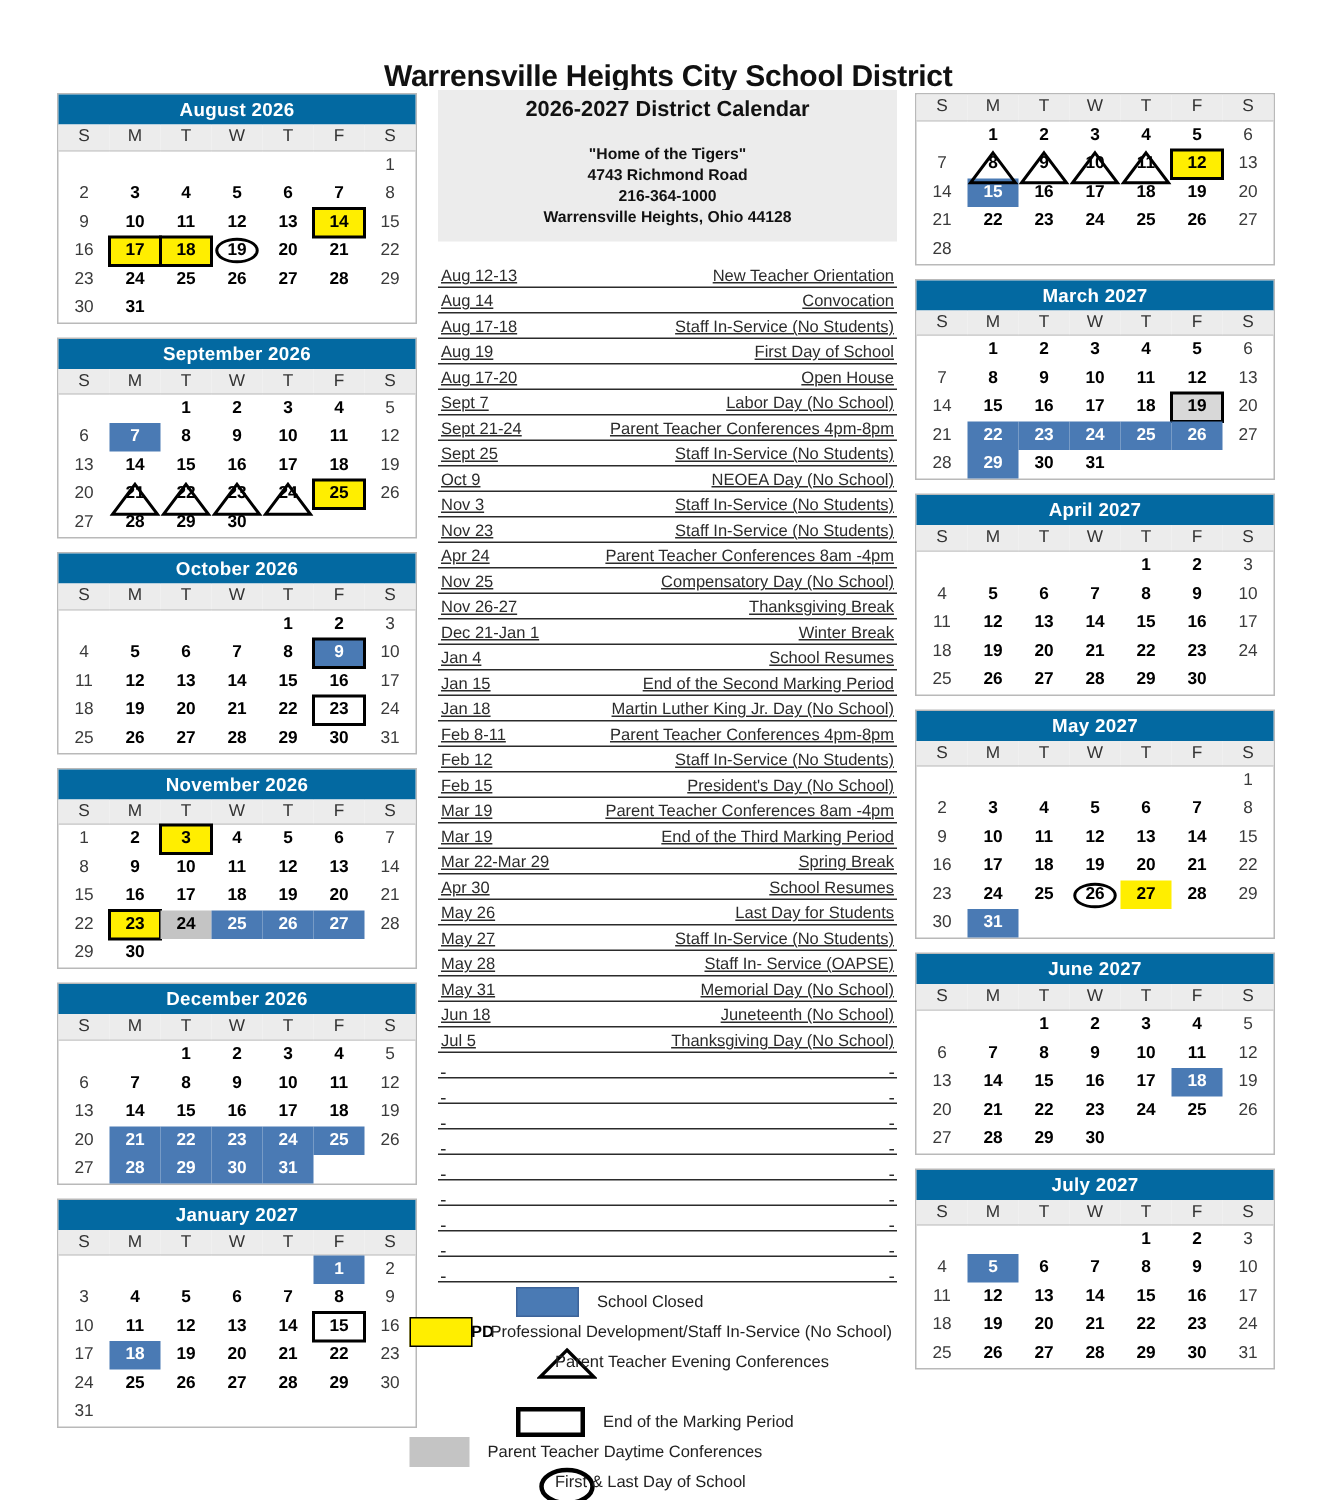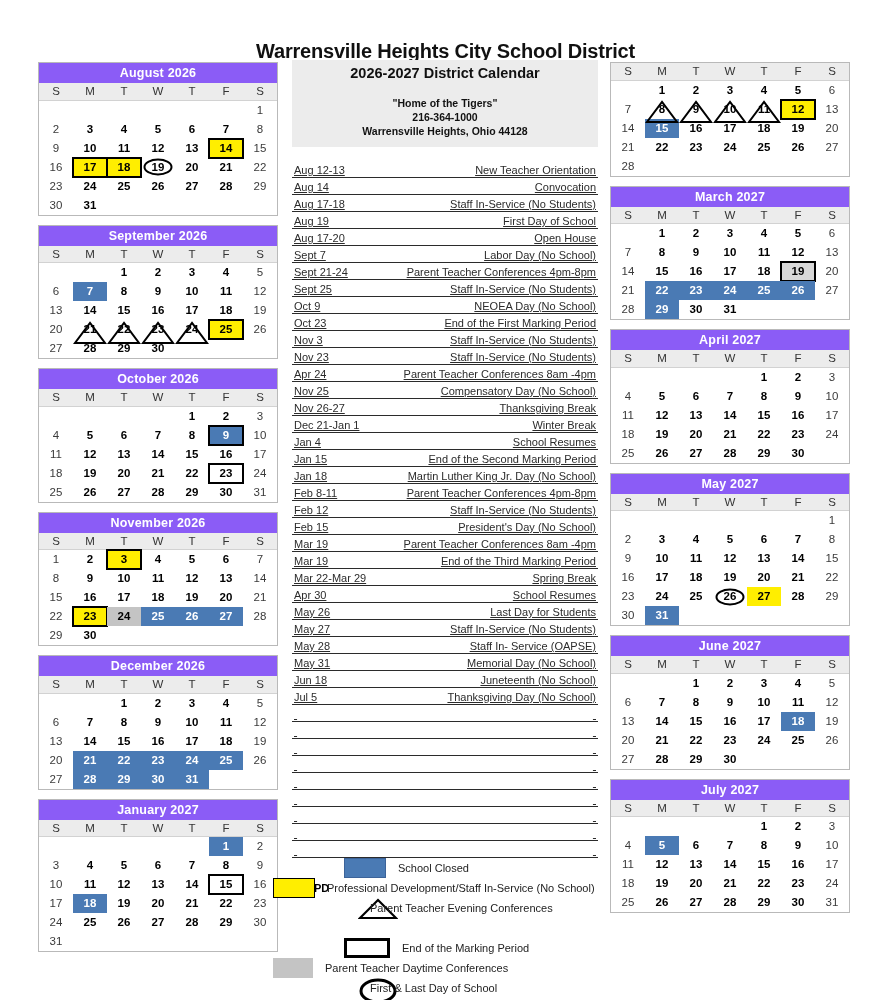--- a/index.html
+++ b/index.html
@@ -32,21 +32,21 @@
   #col-right { left: 610px; top: 62px; }
 
   
   .month {
     width: 240px;
     margin-bottom: 9px;
     border: 1px solid #b9b9b9;
     background: #ffffff;
   }
   .month-title {
-    background: #8b5cf6;
+    background: #0369a1;
     color: #ffffff;
     font-weight: bold;
     font-size: 12.5px;
     text-align: center;
     padding: 3px 0 3px 0;
     letter-spacing: 0.2px;
   }
   table.cal {
     width: 100%;
     border-collapse: collapse;
@@ -1734,20 +1734,21 @@
           </tr>
         </tbody>
       </table>
     </div>
   </div>
 
 <div id="center">
   <div id="district-head">
     <div class="h1">2026-2027 District Calendar</div>
     <div class="h2">"Home of the Tigers"</div>
+    <div class="h2">4743 Richmond Road</div>
     <div class="h2">216-364-1000</div>
     <div class="h2">Warrensville Heights, Ohio 44128</div>
   </div>
   <div id="events">
       <div class="evrow">
         <span class="d">Aug 12-13</span>
         <span class="t">New Teacher Orientation</span>
       </div>
       <div class="evrow">
         <span class="d">Aug 14</span>
@@ -1773,24 +1774,20 @@
         <span class="d">Sept 21-24</span>
         <span class="t">Parent Teacher Conferences 4pm-8pm</span>
       </div>
       <div class="evrow">
         <span class="d">Sept 25</span>
         <span class="t">Staff In-Service (No Students)</span>
       </div>
       <div class="evrow">
         <span class="d">Oct 9</span>
         <span class="t">NEOEA Day (No School)</span>
-      </div>
-      <div class="evrow">
-        <span class="d">Oct 23</span>
-        <span class="t">End of the First Marking Period</span>
       </div>
       <div class="evrow">
         <span class="d">Nov 3</span>
         <span class="t">Staff In-Service (No Students)</span>
       </div>
       <div class="evrow">
         <span class="d">Nov 23</span>
         <span class="t">Staff In-Service (No Students)</span>
       </div>
       <div class="evrow">

